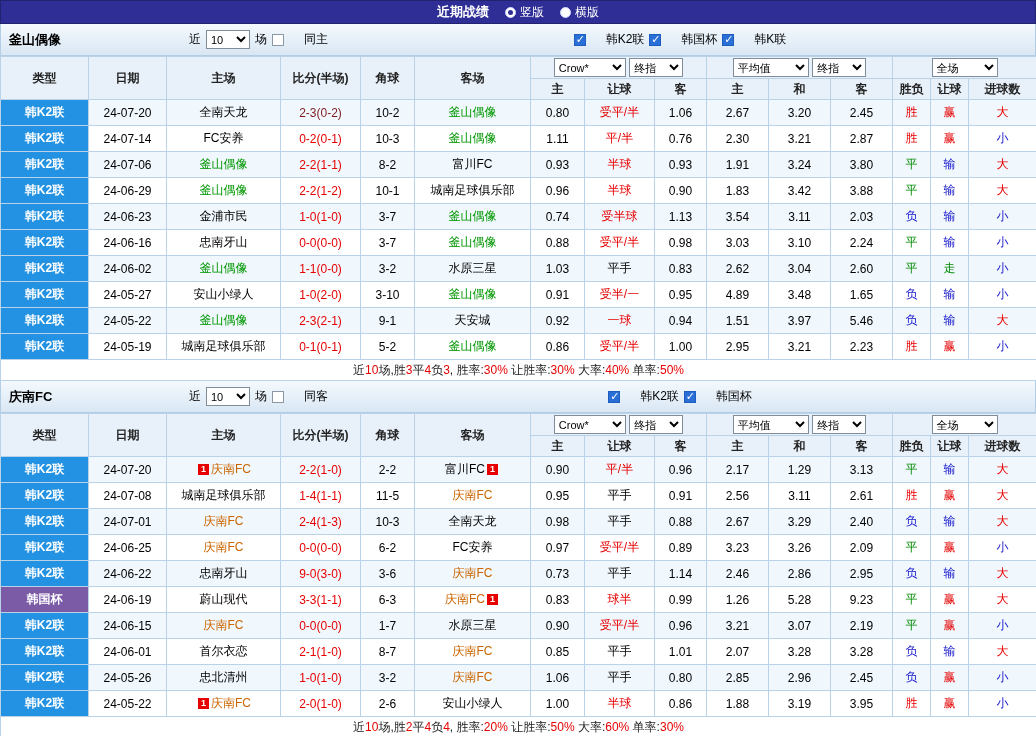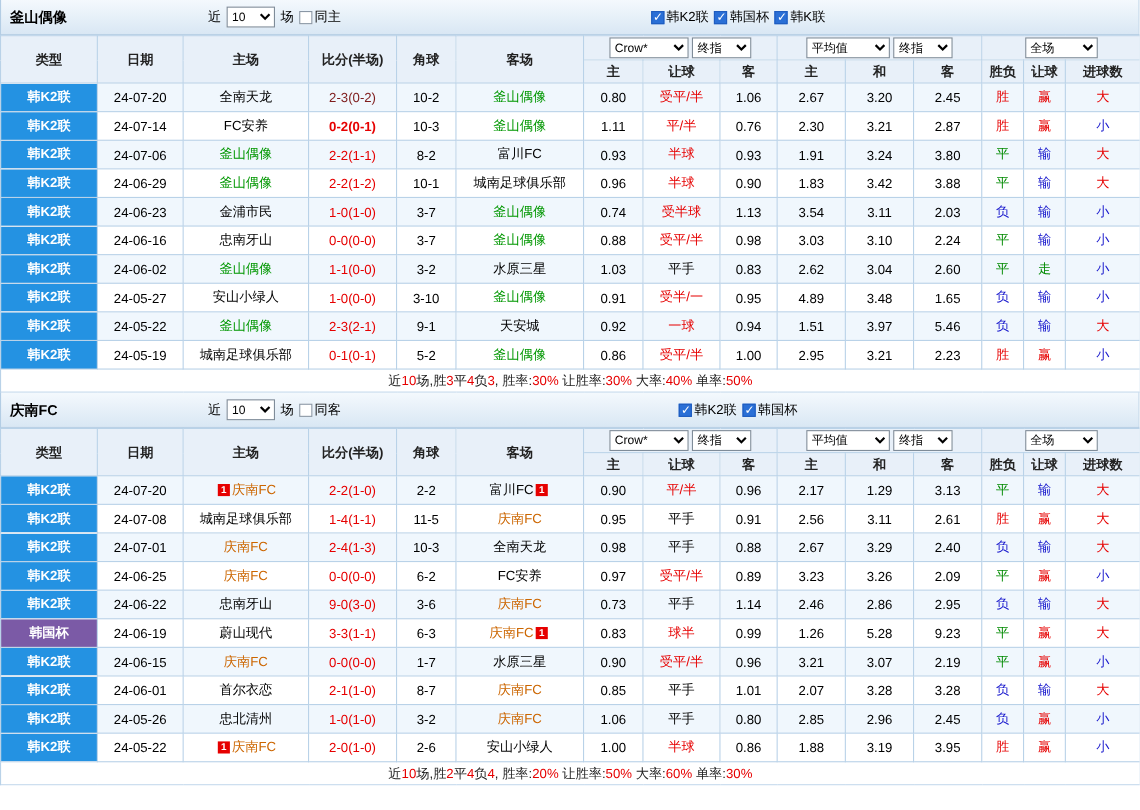--- a/index.html
+++ b/index.html
@@ -50,21 +50,21 @@
   select {
     font-family: "Liberation Sans", sans-serif;
     font-size: 11px; height: 19px;
     border: 1px solid #7f8c99; background: #fff;
   }
   .sel-count { width: 44px; }
   .sel-company { width: 72px; }
   .sel-stage { width: 54px; }
   .sel-avg { width: 76px; }
   .sel-scope { width: 66px; }
-  .chk-item { display: inline-flex; align-items: center; gap: 2px; cursor: pointer; }
+  .chk-item { display: inline-flex; align-items: center; gap: 20px; cursor: pointer; }
   .cb {
     width: 12px; height: 12px; display: inline-block; position: relative;
     background: #fff; border: 1px solid #8a97a5; vertical-align: middle;
   }
   .cb[data-checked="true"] { background: #2a6fd6; border-color: #1f5cbf; }
   .cb[data-checked="true"]::after {
     content: "\2713"; position: absolute; left: 1px; top: -2px;
     color: #fff; font-size: 11px; font-weight: bold;
   }
 
@@ -91,20 +91,31 @@
     margin: 0 2px; text-align: center; vertical-align: 1px;
   }
   .fk { color: #222; }
   .fr { color: #e60000; }
 </style>
 </head>
 <body>
 
 <div class="page">
 
+  <div class="titlebar">
+    <span class="title">近期战绩</span>
+    <span class="radio" data-selected="true">
+      <span class="dot"></span>
+      <span>竖版</span>
+    </span>
+    <span class="radio" data-selected="false">
+      <span class="dot"></span>
+      <span>横版</span>
+    </span>
+  </div>
 
   <div class="band">
     <div class="team">釜山偶像</div>
     <div class="controls">
       <span>近</span>
       <select class="sel-count"><option>10</option></select>
       <span>场</span>
       <span class="chk-item">
         <span class="cb" data-checked="false"></span>
         <span>同主</span>
@@ -191,21 +202,21 @@
           <td>3.20</td>
           <td>2.45</td>
           <td style="color: rgb(230, 0, 0);">胜</td>
           <td style="color: rgb(230, 0, 0);">赢</td>
           <td style="color: rgb(230, 0, 0);">大</td>
         </tr>
         <tr>
           <td class="league" style="background: rgb(36, 146, 226);">韩K2联</td>
           <td>24-07-14</td>
           <td><span>FC安养</span></td>
-          <td class="score" style="color: rgb(230, 0, 0); font-weight: bold;">0-2(0-1)</td>
+          <td class="score" style="color: rgb(230, 0, 0);">0-2(0-1)</td>
           <td>10-3</td>
           <td><span style="color: rgb(0, 151, 0);">釜山偶像</span></td>
           <td>1.11</td>
           <td style="color: rgb(230, 0, 0);">平/半</td>
           <td>0.76</td>
           <td>2.30</td>
           <td>3.21</td>
           <td>2.87</td>
           <td style="color: rgb(230, 0, 0);">胜</td>
           <td style="color: rgb(230, 0, 0);">赢</td>
@@ -293,21 +304,21 @@
           <td>3.04</td>
           <td>2.60</td>
           <td style="color: rgb(0, 138, 0);">平</td>
           <td style="color: rgb(0, 138, 0);">走</td>
           <td style="color: rgb(20, 20, 204);">小</td>
         </tr>
         <tr>
           <td class="league" style="background: rgb(36, 146, 226);">韩K2联</td>
           <td>24-05-27</td>
           <td><span>安山小绿人</span></td>
-          <td class="score" style="color: rgb(230, 0, 0);">1-0(0-0)</td>
+          <td class="score" style="color: rgb(230, 0, 0);">1-0(2-0)</td>
           <td>3-10</td>
           <td><span style="color: rgb(0, 151, 0);">釜山偶像</span></td>
           <td>0.91</td>
           <td style="color: rgb(230, 0, 0); margin-left: 36px;">受半/一</td>
           <td>0.95</td>
           <td>4.89</td>
           <td>3.48</td>
           <td>1.65</td>
           <td style="color: rgb(20, 20, 204);">负</td>
           <td style="color: rgb(20, 20, 204);">输</td>

